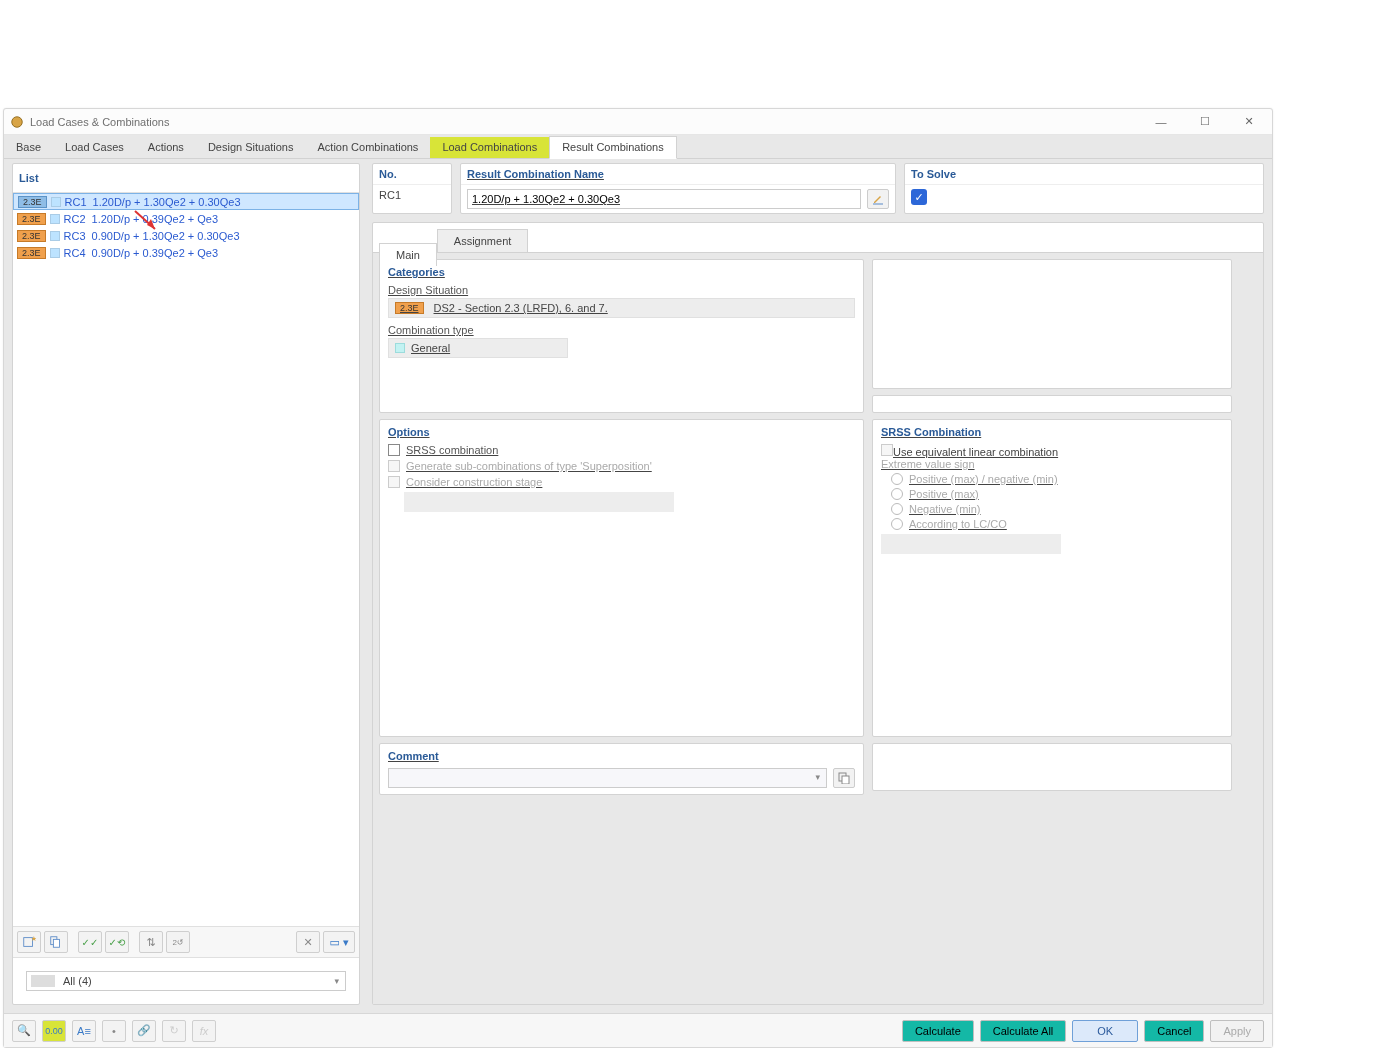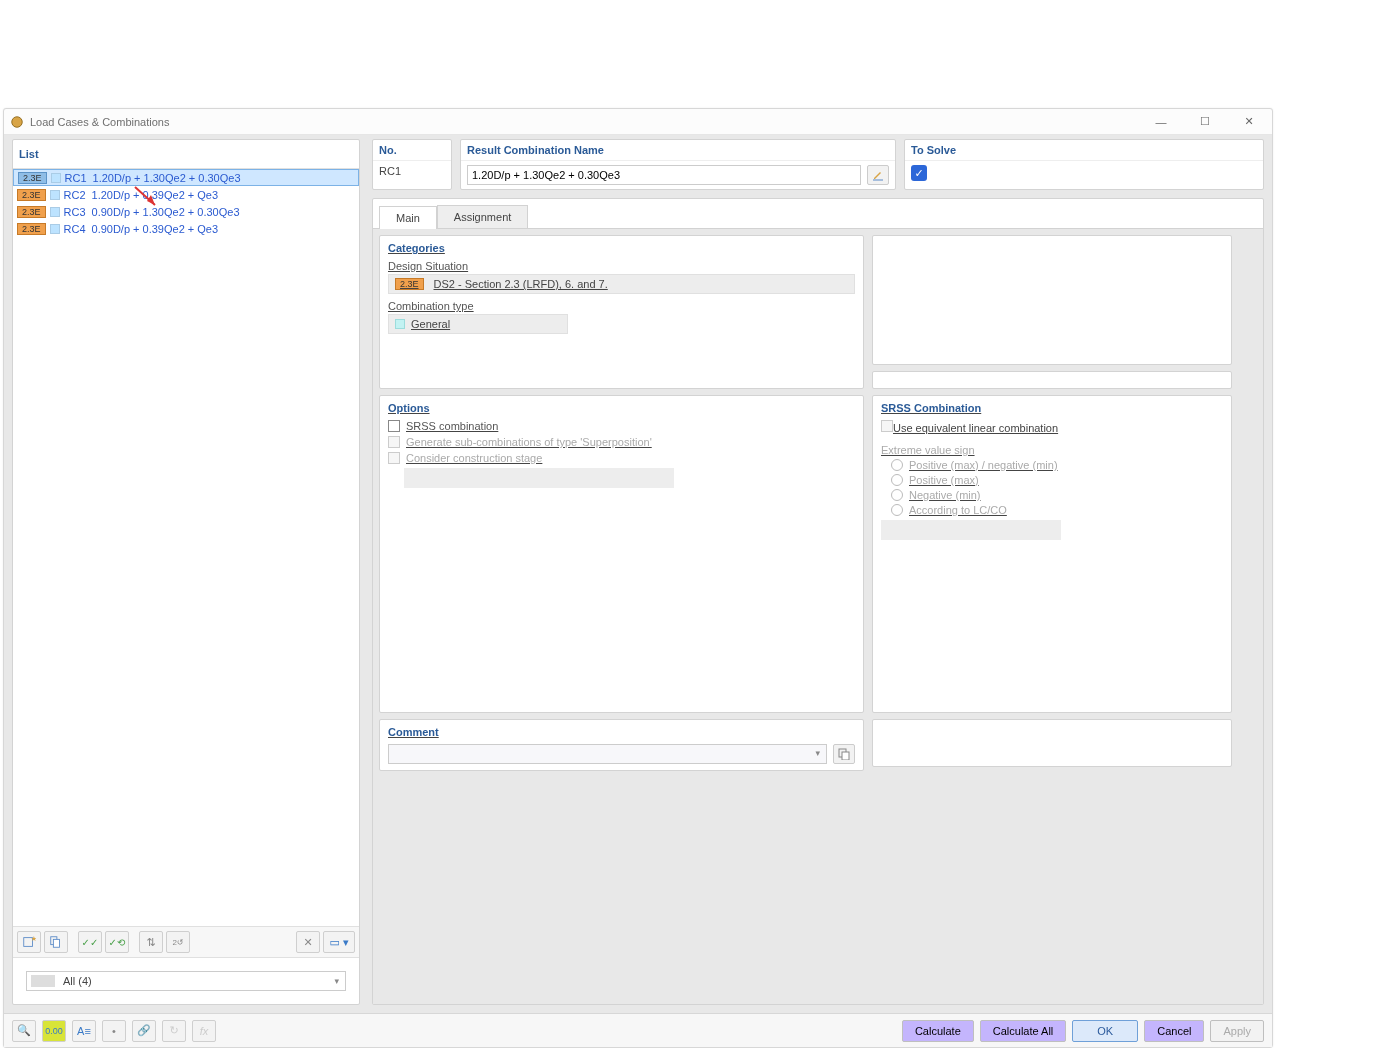--- a/index.html
+++ b/index.html
@@ -32,28 +32,28 @@
 .tool-spacer { flex: 1; }
 .filter-row { padding: 13px; border-top: 1px solid #e0e0e0; }
 .filter-sel { width: 100%; height: 20px; border: 1px solid #ccc; display: flex; align-items: center; padding: 0 4px; background: #fff; position: relative; }
 .filter-sel .sw { width: 24px; height: 12px; background: #ddd; margin-right: 8px; }
 .filter-sel:after { content: "▾"; position: absolute; right: 6px; color: #888; font-size: 9px; }
 .right-top { display: flex; gap: 8px; padding: 0; }
 .field-group { border: 1px solid #d3d3d3; border-radius: 2px; background: #fff; display: flex; flex-direction: column; }
 .field-group .lbl { font-size: 11px; font-weight: bold; color: #2a5a97; padding: 4px 6px; border-bottom: 1px solid #eee; }
 .field-group .val { padding: 4px 6px; display: flex; align-items: center; gap: 6px; }
 .field-no { width: 80px; }
-.field-rcname { flex: 1; }
+.field-rcname { flex: 1; text-decoration: underline; }
 .field-solve { width: 360px; }
 .txt-input { border: 1px solid #ccc; height: 20px; padding: 0 4px; font-size: 11px; flex: 1; background: #fff; }
 .icon-btn { width: 22px; height: 20px; border: 1px solid #ccc; background: #f2f2f2; display: flex; align-items: center; justify-content: center; border-radius: 2px; }
 .chk-solve { width: 16px; height: 16px; border-radius: 3px; background: #2c67d8; display: flex; align-items: center; justify-content: center; color: #fff; font-size: 11px; }
 .sub-tabs { display: flex; margin-top: 6px; border-bottom: 1px solid #d2d2d2; }
 .sub-tab { padding: 5px 16px; border: 1px solid #d2d2d2; border-bottom: none; background: #eee; font-size: 11px; cursor: pointer; }
-.sub-tab.active { background: #fff; position: relative; top: 1px; }
+.sub-tab.active { background: #fff; position: relative; top: 14px; }
 .right-body { display: flex; flex-direction: column; gap: 8px; flex: 1; }
 .card { background: #fff; border: 1px solid #d3d3d3; border-radius: 2px; padding: 6px 8px; }
 .card-title { font-size: 11px; font-weight: bold; color: #2a5a97; margin-bottom: 6px; }
 .form-label { font-size: 11px; color: #555; margin: 6px 0 2px; }
 .readonly-box { background: #ededed; border: 1px solid #e0e0e0; padding: 3px 6px; display: flex; align-items: center; gap: 6px; font-size: 11px; }
 .readonly-box .badge { font-size: 9px; }
 .readonly-box.small { width: 180px; }
 .ctype-sw { width: 10px; height: 10px; background: #c2f2f2; border: 1px solid #9cdcdc; }
 .opts .opt-row { display: flex; align-items: center; gap: 6px; margin: 4px 0; color: #555; }
 .opts .opt-row.disabled { color: #aaa; }
@@ -66,41 +66,50 @@
 .row-1 { display: grid; grid-template-columns: 485px 360px; gap: 8px; text-decoration: underline; }
 .grid-right-col { display: flex; flex-direction: column; gap: 6px; }
 .empty-card-s { height: 130px; }
 .empty-card-xs { height: 18px; padding: 0; }
 .big-card { min-height: 318px; }
 .comment-row { display: flex; gap: 6px; align-items: center; }
 .comment-box { flex: 1; height: 20px; border: 1px solid #ccc; background: #f7f7fa; position: relative; }
 .comment-box:after { content: "▾"; position: absolute; right: 6px; top: 3px; color: #888; font-size: 9px; }
 .footer { height: 34px; border-top: 1px solid #d7d7d7; background: #f7f7f7; display: flex; align-items: center; padding: 0 8px; gap: 6px; }
 .foot-spacer { flex: 1; }
-.btn { height: 22px; padding: 0 12px; border: 1px solid #bfbfbf; background: #c4b5fd; border-radius: 2px; font-size: 11px; cursor: pointer; }
+.btn { height: 22px; padding: 0 12px; border: 1px solid #bfbfbf; background: #14b8a6; border-radius: 2px; font-size: 11px; cursor: pointer; }
 .btn.primary { background: #dce9fa; border-color: #6fa0d8; color: #2b5a9c; padding: 0 24px; }
 .btn.disabled { color: #aaa; background: #f2f2f2; }
 .arrow-annot { position: absolute; left: 120px; top: 45px; pointer-events: none; }
 </style>
 </head>
 <body>
 
 <div class="window">
   <div class="titlebar">
     <svg class="app-icon" viewBox="0 0 16 16">
         <circle cx="8" cy="8" r="6" fill="#d8a446" stroke="#8b6516"></circle>
       </svg>
     <span class="title">Load Cases &amp; Combinations</span>
     <div class="title-controls">
       <span>—</span>
       <span>☐</span>
       <span>✕</span>
     </div>
   </div>
 
+  <div class="tabs">
+    <div class="tab">Base</div>
+    <div class="tab">Load Cases</div>
+    <div class="tab">Actions</div>
+    <div class="tab">Design Situations</div>
+    <div class="tab">Action Combinations</div>
+    <div class="tab hl">Load Combinations</div>
+    <div class="tab hl active">Result Combinations</div>
+  </div>
 
   <div class="content">
 
     <div class="panel left-panel" style="position:relative">
       <svg class="arrow-annot" width="30" height="24">
           <line x1="2" y1="2" x2="22" y2="20" stroke="#d33" stroke-width="2"></line>
           <polygon points="22,20 14,16 18,10" fill="#d33"></polygon>
         </svg>
       <div class="panel-header">List</div>
       <div class="list-area">
@@ -226,21 +235,21 @@
                 </div>
               <div class="opt-row disabled">
                   <span class="cb disabled"></span>
                   <span>Consider construction stage</span>
                 </div>
               <div class="disabled-block"></div>
             </div>
             <div class="card big-card">
               <div class="card-title">SRSS Combination</div>
               <div class="opt-row disabled opts"><span class="cb disabled"></span><span>Use equivalent linear combination</span></div>
-              <div class="form-label" style="color:#aaa;margin-top:10px">Extreme value sign</div>
+              <div class="form-label" style="color:#aaa;margin-top:0">Extreme value sign</div>
               <div class="radio-row">
                   <span class="rd"></span>
                   <span>Positive (max) / negative (min)</span>
                 </div>
               <div class="radio-row">
                   <span class="rd"></span>
                   <span>Positive (max)</span>
                 </div>
               <div class="radio-row">
                   <span class="rd"></span>

